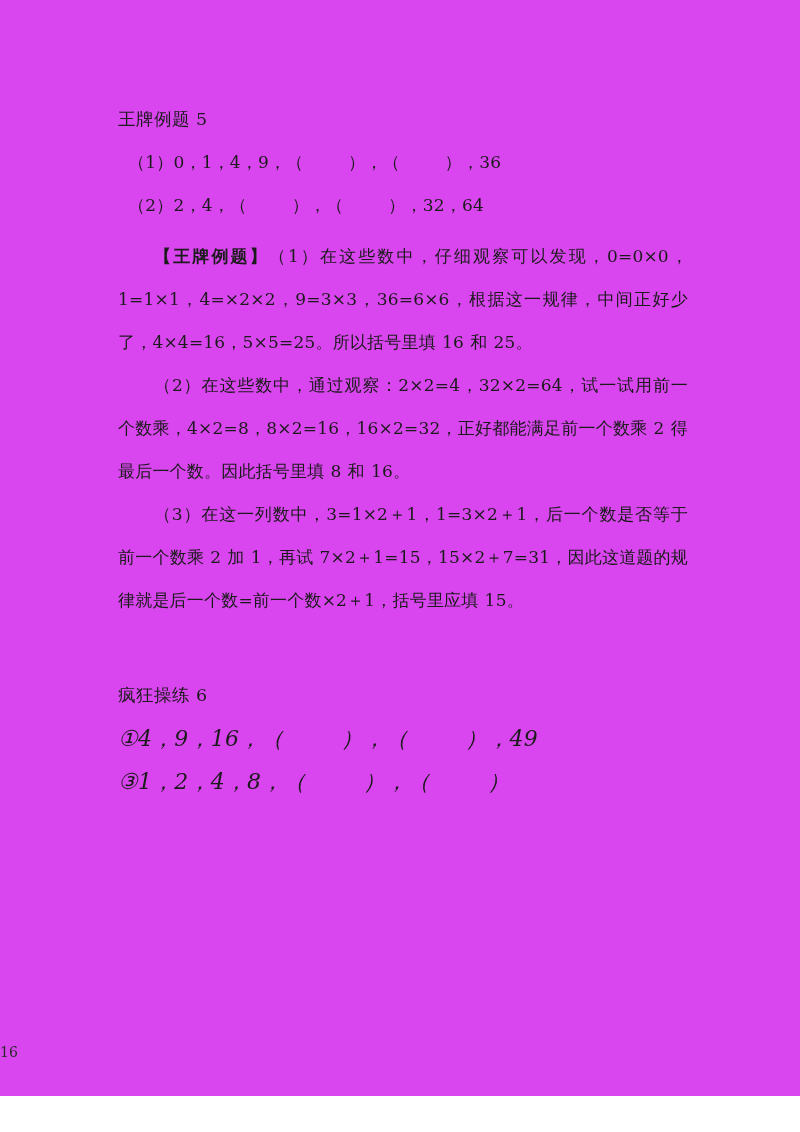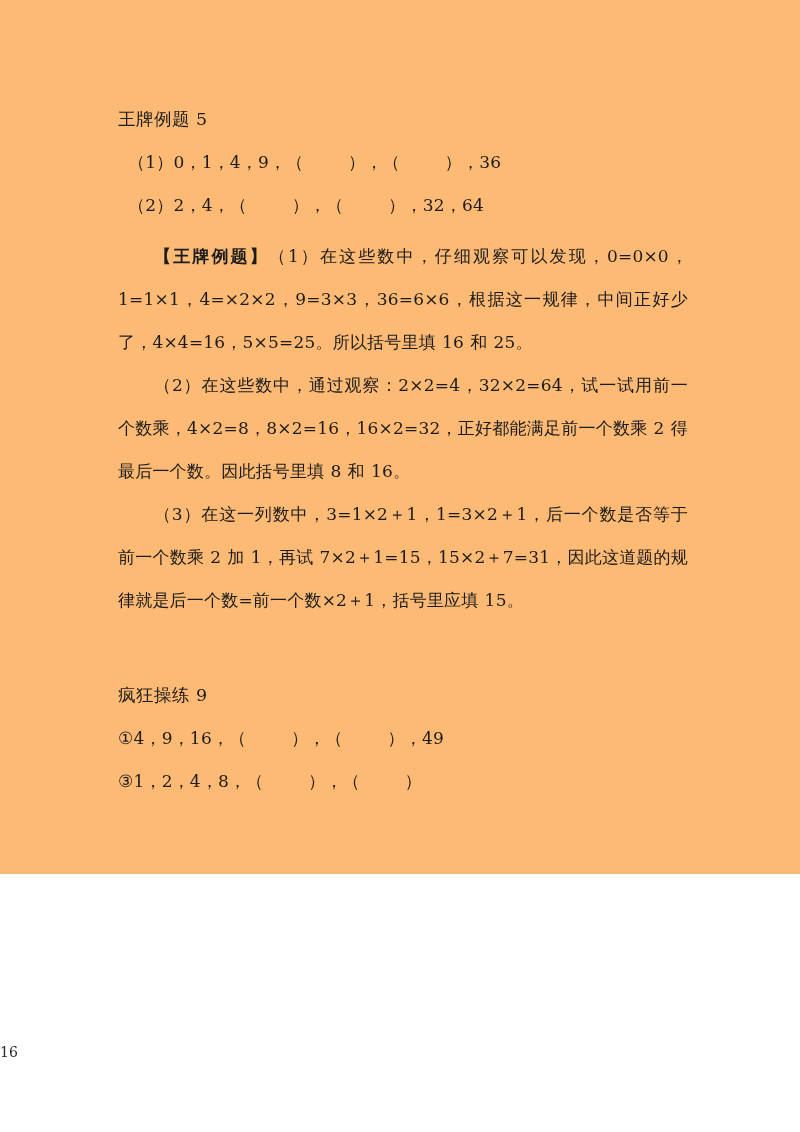--- a/index.html
+++ b/index.html
@@ -14,22 +14,22 @@
     font-family: "DejaVu Serif", "Liberation Serif", serif;
     color: #1b1b1b;
     overflow: hidden;
   }
 
   .page {
     position: absolute;
     left: 0;
     top: 0;
     width: 800px;
-    height: 874px;
-    background: #fdba74;
+    height: 1096px;
+    background: #d946ef;
   }
 
   .content {
     position: absolute;
     left: 118px;
     top: 98px;
     width: 570px;
   }
 
   
@@ -46,26 +46,27 @@
     font-size: 17px;
     line-height: 43px;
     margin: 0;
     padding-left: 10px;
     white-space: pre;
     letter-spacing: 0.2px;
   }
 
   
   .exercise-row {
-    font-size: 17px;
+    font-size: 22px;
     line-height: 43px;
     margin: 0;
     padding-left: 0;
     white-space: pre;
     letter-spacing: 0.2px;
+    font-style: italic;
   }
 
   
   .body-paragraph {
     font-size: 17px;
     line-height: 43px;
     margin: 0;
     text-indent: 36px;
     text-align: justify;
     text-justify: inter-ideograph;
@@ -105,21 +106,21 @@
     <div class="gap-small"></div>
 
     <p class="body-paragraph"><span class="guide-label">【王牌例题】</span><span>（1）在这些数中，仔细观察可以发现，0=0×0，1=1×1，4=×2×2，9=3×3，36=6×6，根据这一规律，中间正好少了，4×4=16，5×5=25。所以括号里填 16 和 25。</span></p>
 
     <p class="body-paragraph">（2）在这些数中，通过观察：2×2=4，32×2=64，试一试用前一个数乘，4×2=8，8×2=16，16×2=32，正好都能满足前一个数乘 2 得最后一个数。因此括号里填 8 和 16。</p>
 
     <p class="body-paragraph">（3）在这一列数中，3=1×2＋1，1=3×2＋1，后一个数是否等于前一个数乘 2 加 1，再试 7×2＋1=15，15×2＋7=31，因此这道题的规律就是后一个数=前一个数×2＋1，括号里应填 15。</p>
 
     <div class="gap-section"></div>
 
-    <div class="section-heading">疯狂操练 9</div>
+    <div class="section-heading">疯狂操练 6</div>
 
     <div class="exercise-row">①4，9，16，（        ），（        ），49</div>
     <div class="exercise-row">③1，2，4，8，（        ），（        ）</div>
 
   </div>
 
   <div class="page-number">16</div>
 </div>
 
 </body></html>

